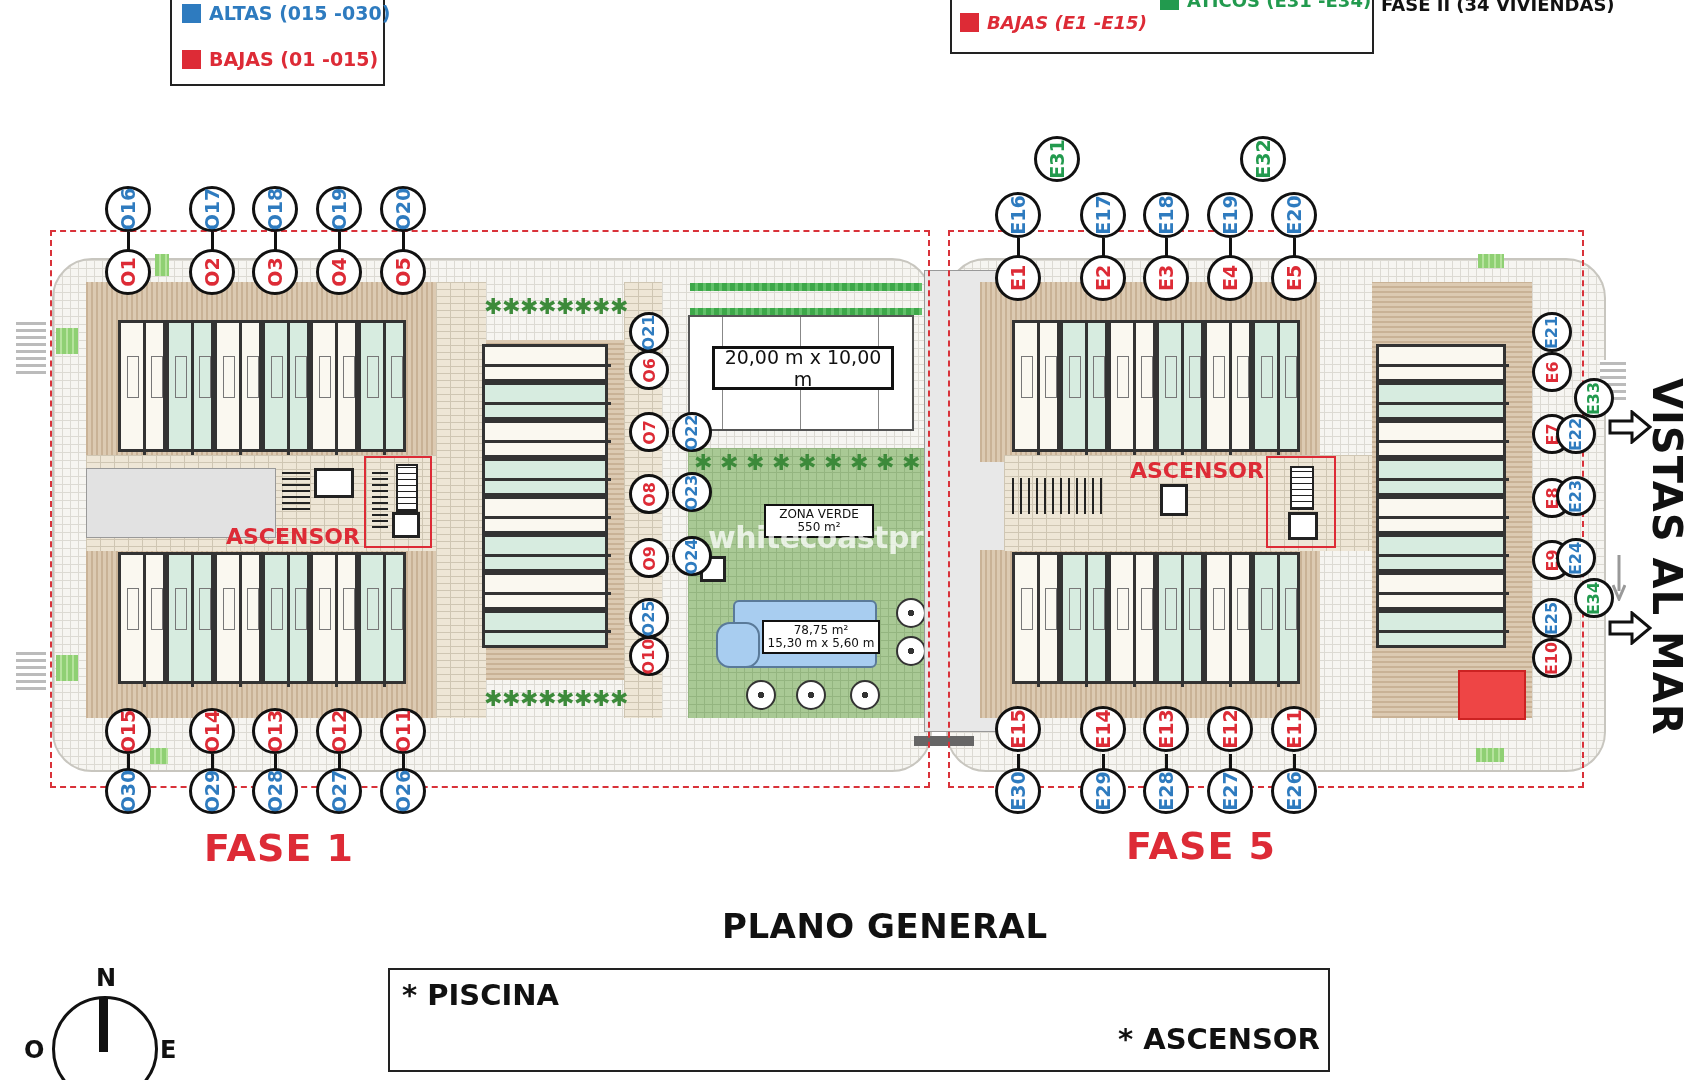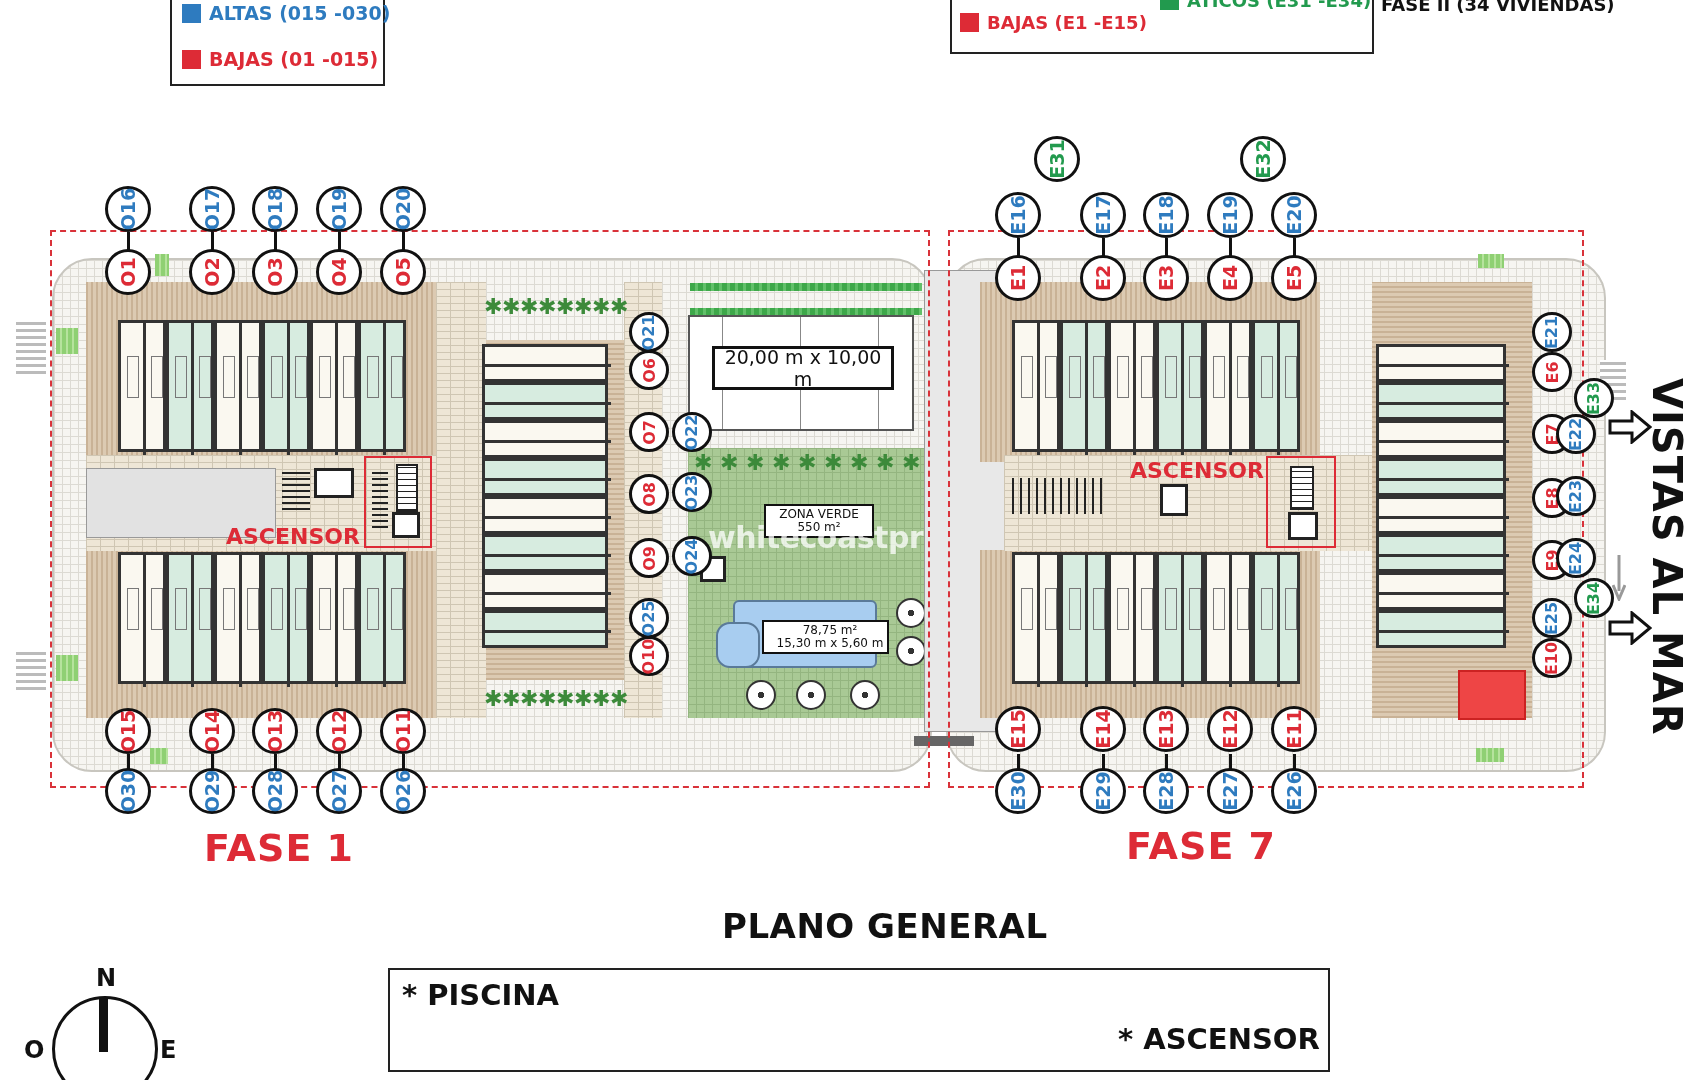--- a/index.html
+++ b/index.html
@@ -62,21 +62,21 @@
     <span class="sw" style="background:#2e7bbf;"></span>
     <span>ALTAS (015 -030)</span>
   </div>
   <div class="legend-row" style="left:10px;top:50px;color:#dd2b36;">
     <span class="sw" style="background:#dd2b36;"></span>
     <span>BAJAS (01 -015)</span>
   </div>
 </div>
 
 <div class="legend" style="left:950px;top:-4px;width:420px;height:54px;">
-  <div class="legend-row" style="left:8px;top:14px;color:#dd2b36;font-size:18px;">
+  <div class="legend-row" style="left:8px;top:14px;color:#dd2b36;font-size:18px;font-style:italic;">
     <span class="sw" style="background:#dd2b36;"></span>
     <span>BAJAS (E1 -E15)</span>
   </div>
   <div class="legend-row" style="left:208px;top:-8px;color:#229a4e;font-size:18px;">
     <span class="sw" style="background:#229a4e;"></span>
     <span>ÁTICOS (E31 -E34)</span>
   </div>
 </div>
 <div class="fase-title" style="left:1381px;top:-6px;">FASE II (34 VIVIENDAS)</div>
 
@@ -238,21 +238,21 @@
     <div class="palm" style="left:574px;top:688px;">✱</div>
     <div class="palm" style="left:592px;top:688px;">✱</div>
     <div class="palm" style="left:610px;top:688px;">✱</div>
   </div>
 <div class="boxlabel" style="left:764px;top:504px;width:106px;height:30px;flex-direction:column;font-size:12px;line-height:13px;border-width:2px;">
   <span>ZONA VERDE</span>
   <span>550 m²</span>
 </div>
 <div class="pool" style="left:733px;top:600px;width:140px;height:64px;"></div>
 <div class="pool-ext" style="left:716px;top:622px;width:40px;height:42px;"></div>
-<div class="boxlabel" style="left:762px;top:620px;width:114px;height:30px;flex-direction:column;font-size:12px;line-height:13px;border-width:2px;padding-left:9px;">
+<div class="boxlabel" style="left:762px;top:620px;width:114px;height:30px;flex-direction:column;font-size:12px;line-height:13px;border-width:2px;">
   <span>78,75 m²</span>
   <span>15,30 m x 5,60 m</span>
 </div>
 <div class="umbrella" style="left:746px;top:680px;"></div>
 <div class="umbrella" style="left:796px;top:680px;"></div>
 <div class="umbrella" style="left:850px;top:680px;"></div>
 <div class="umbrella" style="left:896px;top:598px;"></div>
 <div class="umbrella" style="left:896px;top:636px;"></div>
 <div class="lift-room" style="left:700px;top:556px;width:20px;height:20px;"></div>
 <div class="watermark" style="left:708px;top:520px;">whitecoastproperties.com</div>
@@ -589,21 +589,21 @@
     <path d="M2 11 H24 V2 L42 17 L24 32 V23 H2 Z" fill="#fff" stroke="#111" stroke-width="3"></path>
   </svg>
 <svg class="arrow" style="left:1608px;top:611px;" width="44" height="34" viewBox="0 0 44 34">
     <path d="M2 11 H24 V2 L42 17 L24 32 V23 H2 Z" fill="#fff" stroke="#111" stroke-width="3"></path>
   </svg>
 <svg class="arrow" style="left:1612px;top:555px;" width="14" height="46" viewBox="0 0 14 46">
     <path d="M7 0 V36 M1 30 L7 44 L13 30" fill="none" stroke="#999" stroke-width="3"></path>
   </svg>
 
 <div class="fase-big" style="left:204px;top:826px;">FASE 1</div>
-<div class="fase-big" style="left:1126px;top:824px;">FASE 7</div>
+<div class="fase-big" style="left:1126px;top:824px;">FASE 5</div>
 
 <div class="plan-title" style="left:696px;top:906px;">PLANO GENERAL</div>
 
 <div class="amenities" style="left:388px;top:968px;width:938px;height:100px;">
   <div class="amen" style="left:12px;top:8px;">* PISCINA</div>
   <div class="amen" style="left:728px;top:52px;">* ASCENSOR</div>
 </div>
 
 <div>
   <div class="compass-letter" style="left:96px;top:964px;">N</div>

